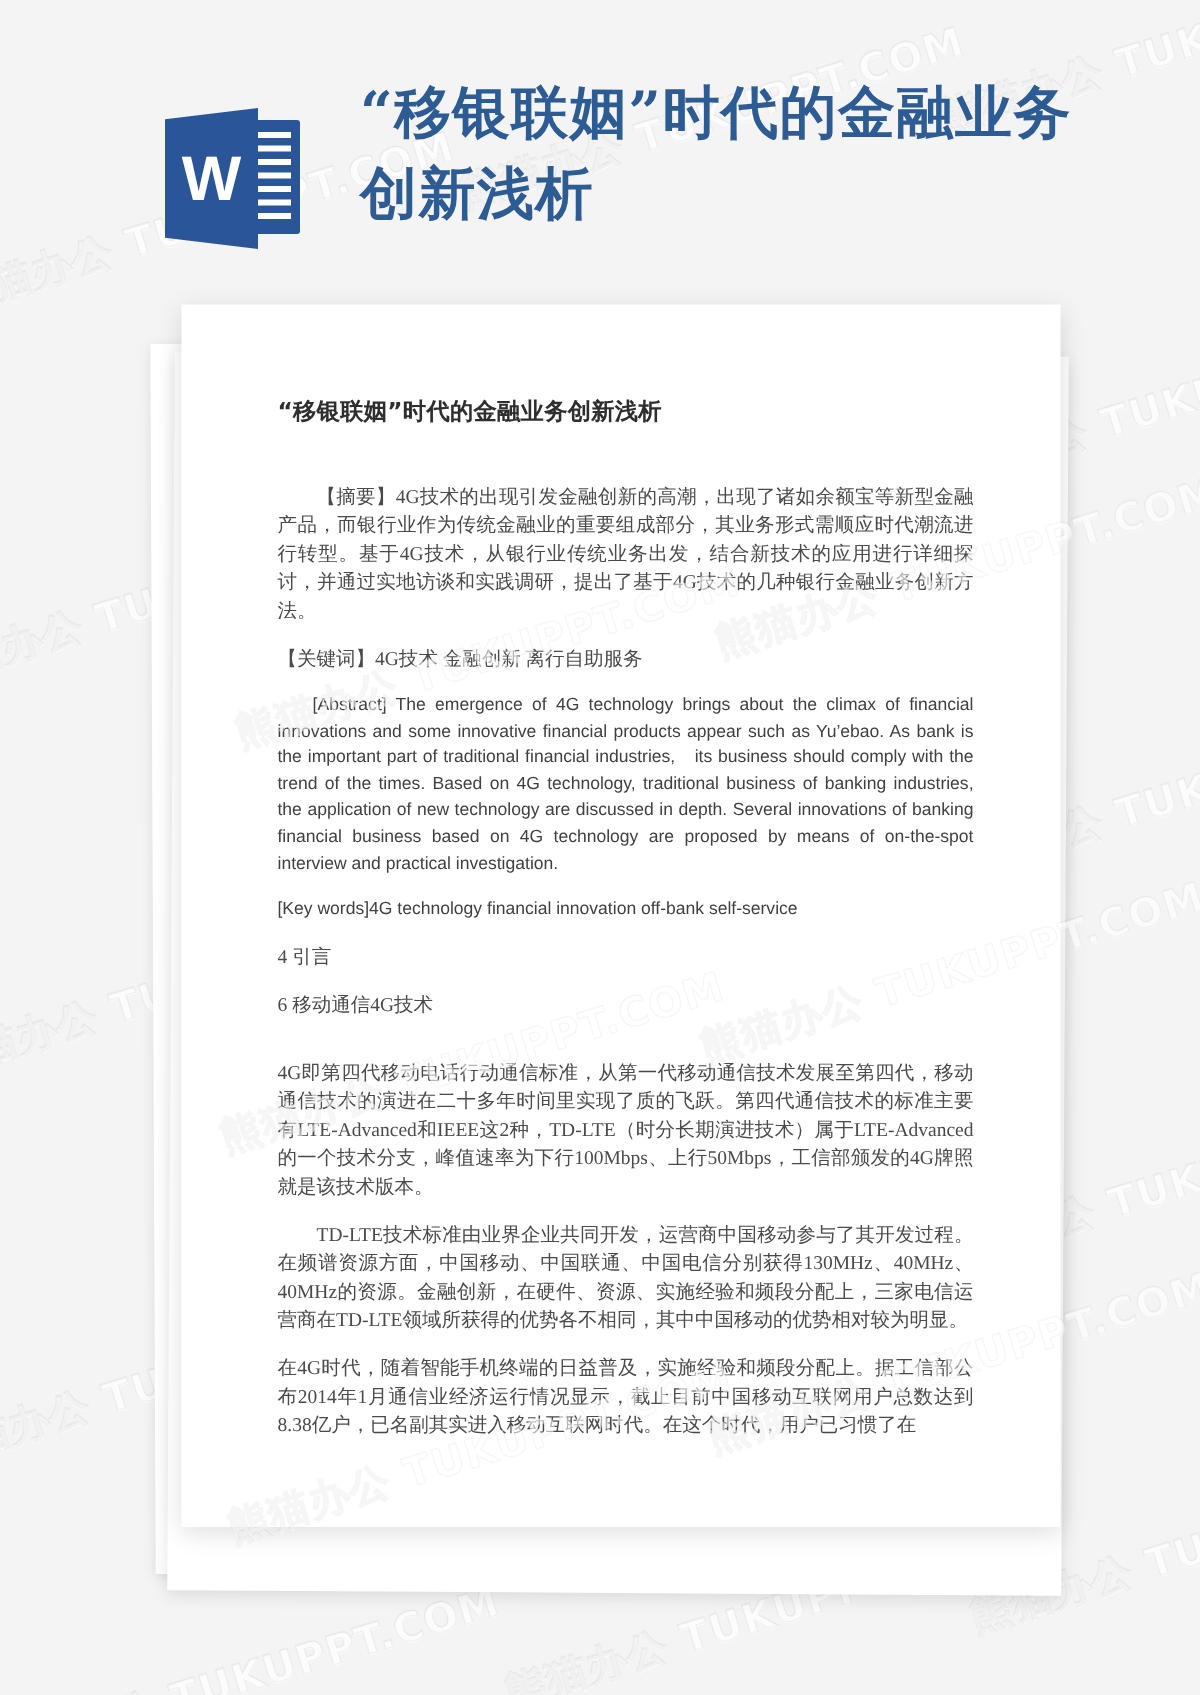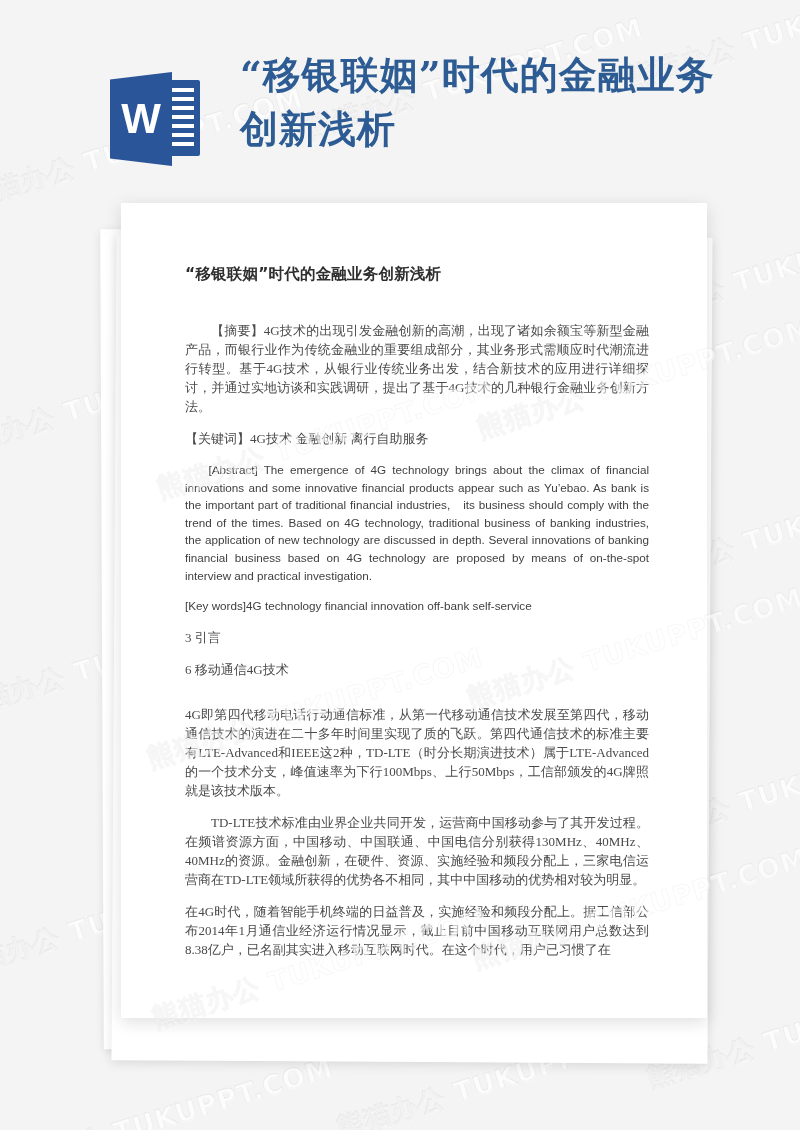--- a/index.html
+++ b/index.html
@@ -254,21 +254,21 @@
     <h1 class="title">“移银联姻”时代的金融业务创新浅析</h1>
 
     <p class="p cn indent">【摘要】4G技术的出现引发金融创新的高潮，出现了诸如余额宝等新型金融产品，而银行业作为传统金融业的重要组成部分，其业务形式需顺应时代潮流进行转型。基于4G技术，从银行业传统业务出发，结合新技术的应用进行详细探讨，并通过实地访谈和实践调研，提出了基于4G技术的几种银行金融业务创新方法。</p>
 
     <p class="p cn gap-top">【关键词】4G技术 金融创新 离行自助服务</p>
 
     <p class="p en indent gap-top">[Abstract] The emergence of 4G technology brings about the climax of financial innovations and some innovative financial products appear such as Yu’ebao. As bank is the important part of traditional financial industries,　its business should comply with the trend of the times. Based on 4G technology, traditional business of banking industries,　the application of new technology are discussed in depth. Several innovations of banking financial business based on 4G technology are proposed by means of on-the-spot interview and practical investigation.</p>
 
     <p class="p en gap-top">[Key words]4G technology financial innovation off-bank self-service</p>
 
-    <p class="p cn gap-top">3 引言</p>
+    <p class="p cn gap-top">4 引言</p>
 
     <p class="p cn gap-top">6 移动通信4G技术</p>
 
     <p class="p cn gap-big">4G即第四代移动电话行动通信标准，从第一代移动通信技术发展至第四代，移动通信技术的演进在二十多年时间里实现了质的飞跃。第四代通信技术的标准主要有LTE-Advanced和IEEE这2种，TD-LTE（时分长期演进技术）属于LTE-Advanced的一个技术分支，峰值速率为下行100Mbps、上行50Mbps，工信部颁发的4G牌照就是该技术版本。</p>
 
     <p class="p cn indent">TD-LTE技术标准由业界企业共同开发，运营商中国移动参与了其开发过程。在频谱资源方面，中国移动、中国联通、中国电信分别获得130MHz、40MHz、40MHz的资源。金融创新，在硬件、资源、实施经验和频段分配上，三家电信运营商在TD-LTE领域所获得的优势各不相同，其中中国移动的优势相对较为明显。</p>
 
     <p class="p cn gap-top">在4G时代，随着智能手机终端的日益普及，实施经验和频段分配上。据工信部公布2014年1月通信业经济运行情况显示，截止目前中国移动互联网用户总数达到8.38亿户，已名副其实进入移动互联网时代。在这个时代，用户已习惯了在</p>
   </div>
 </div>

